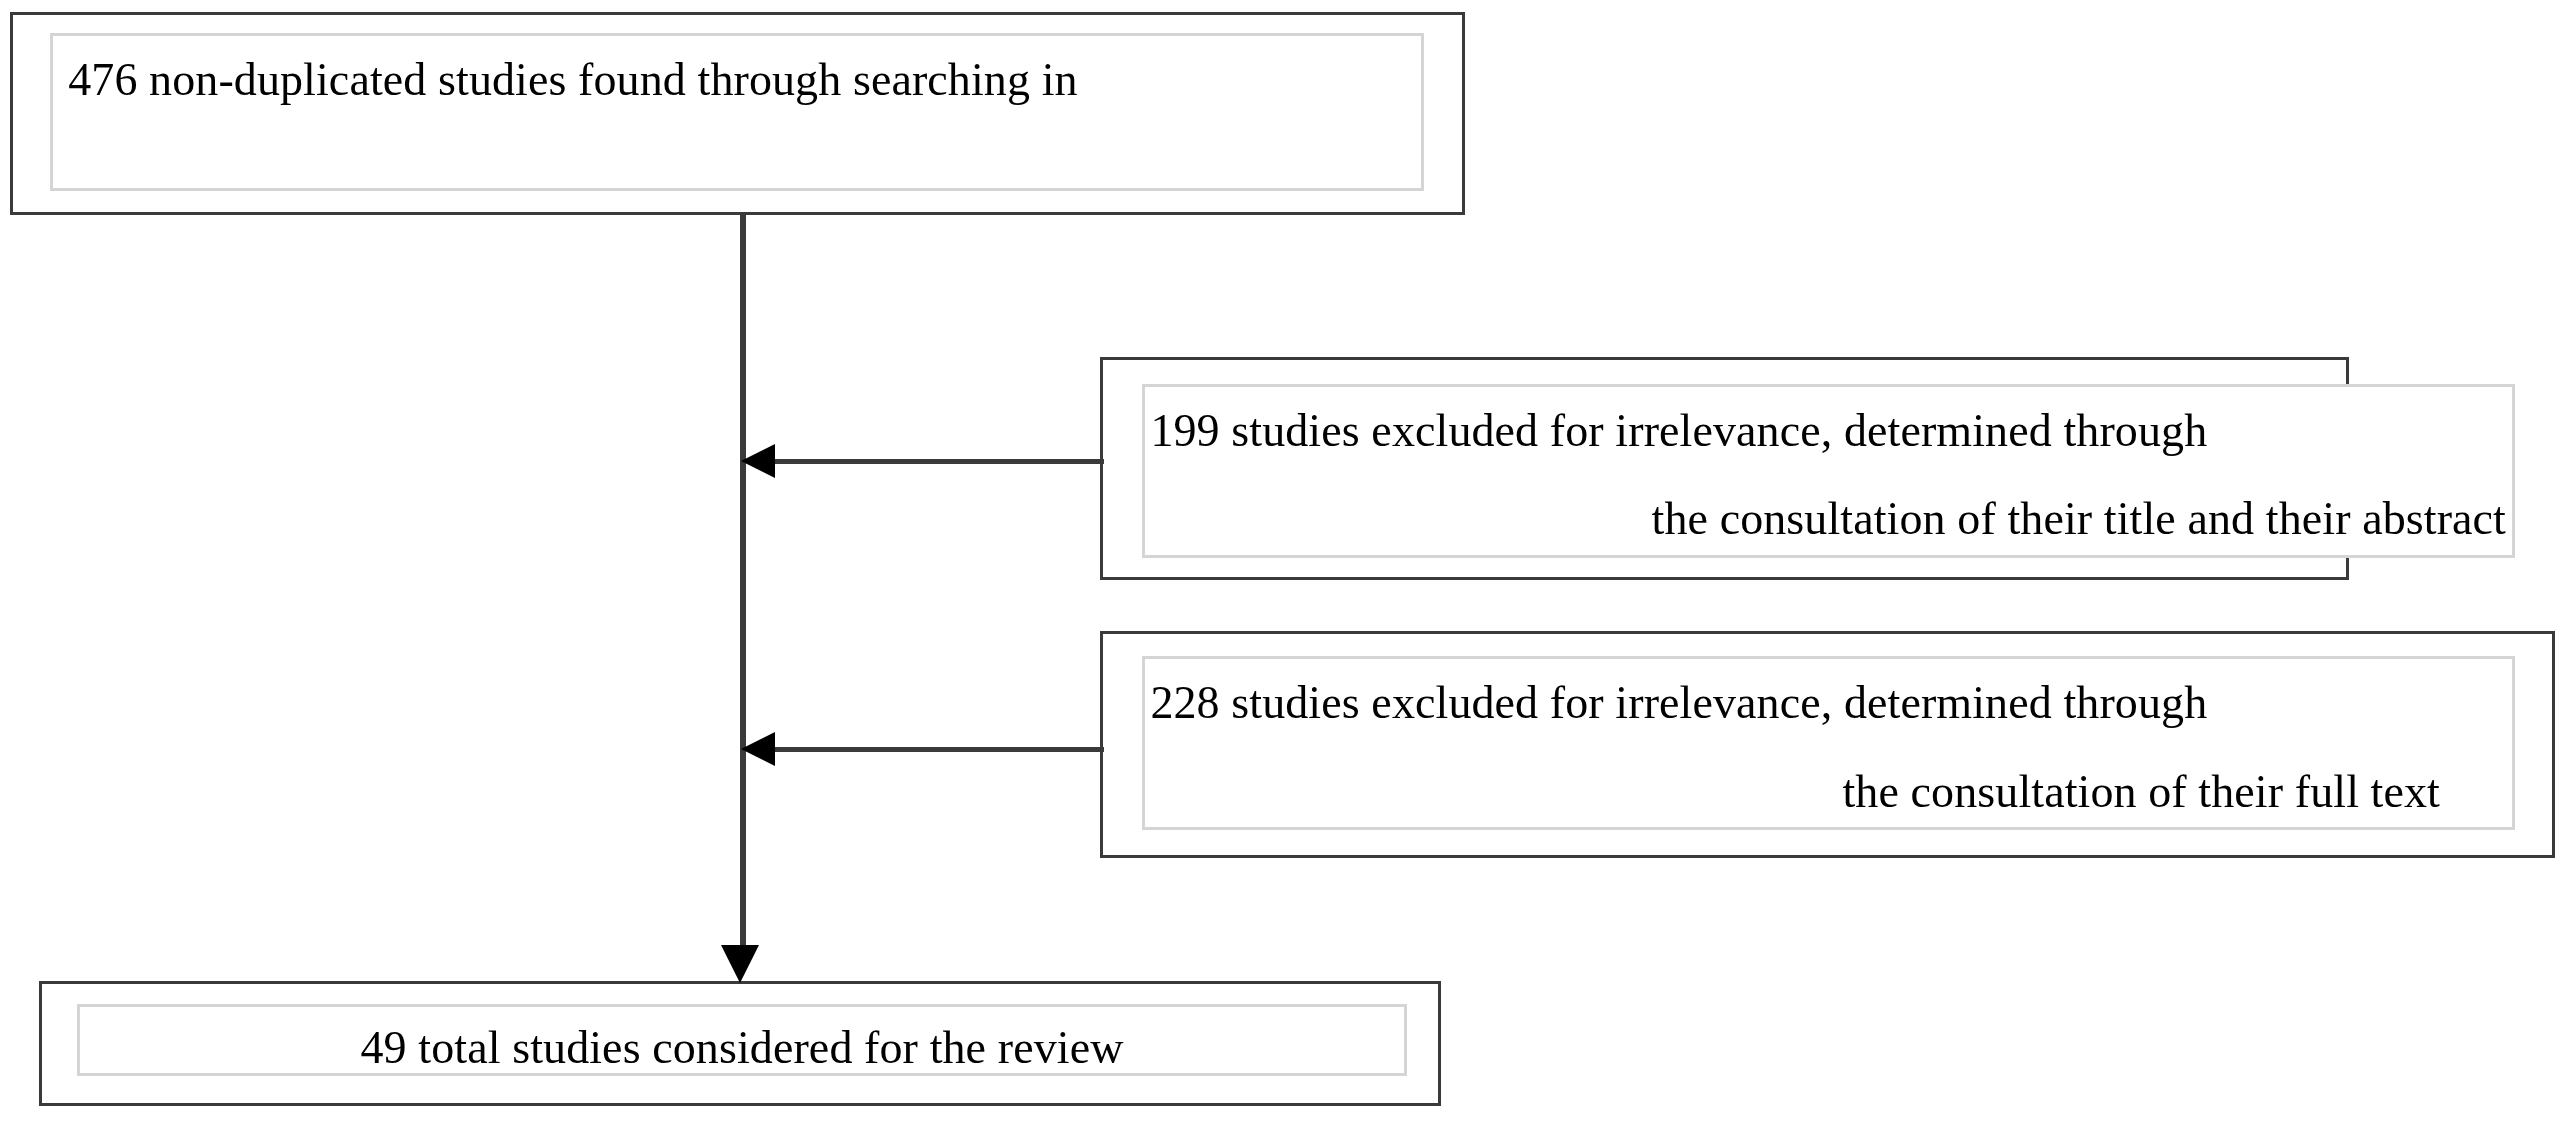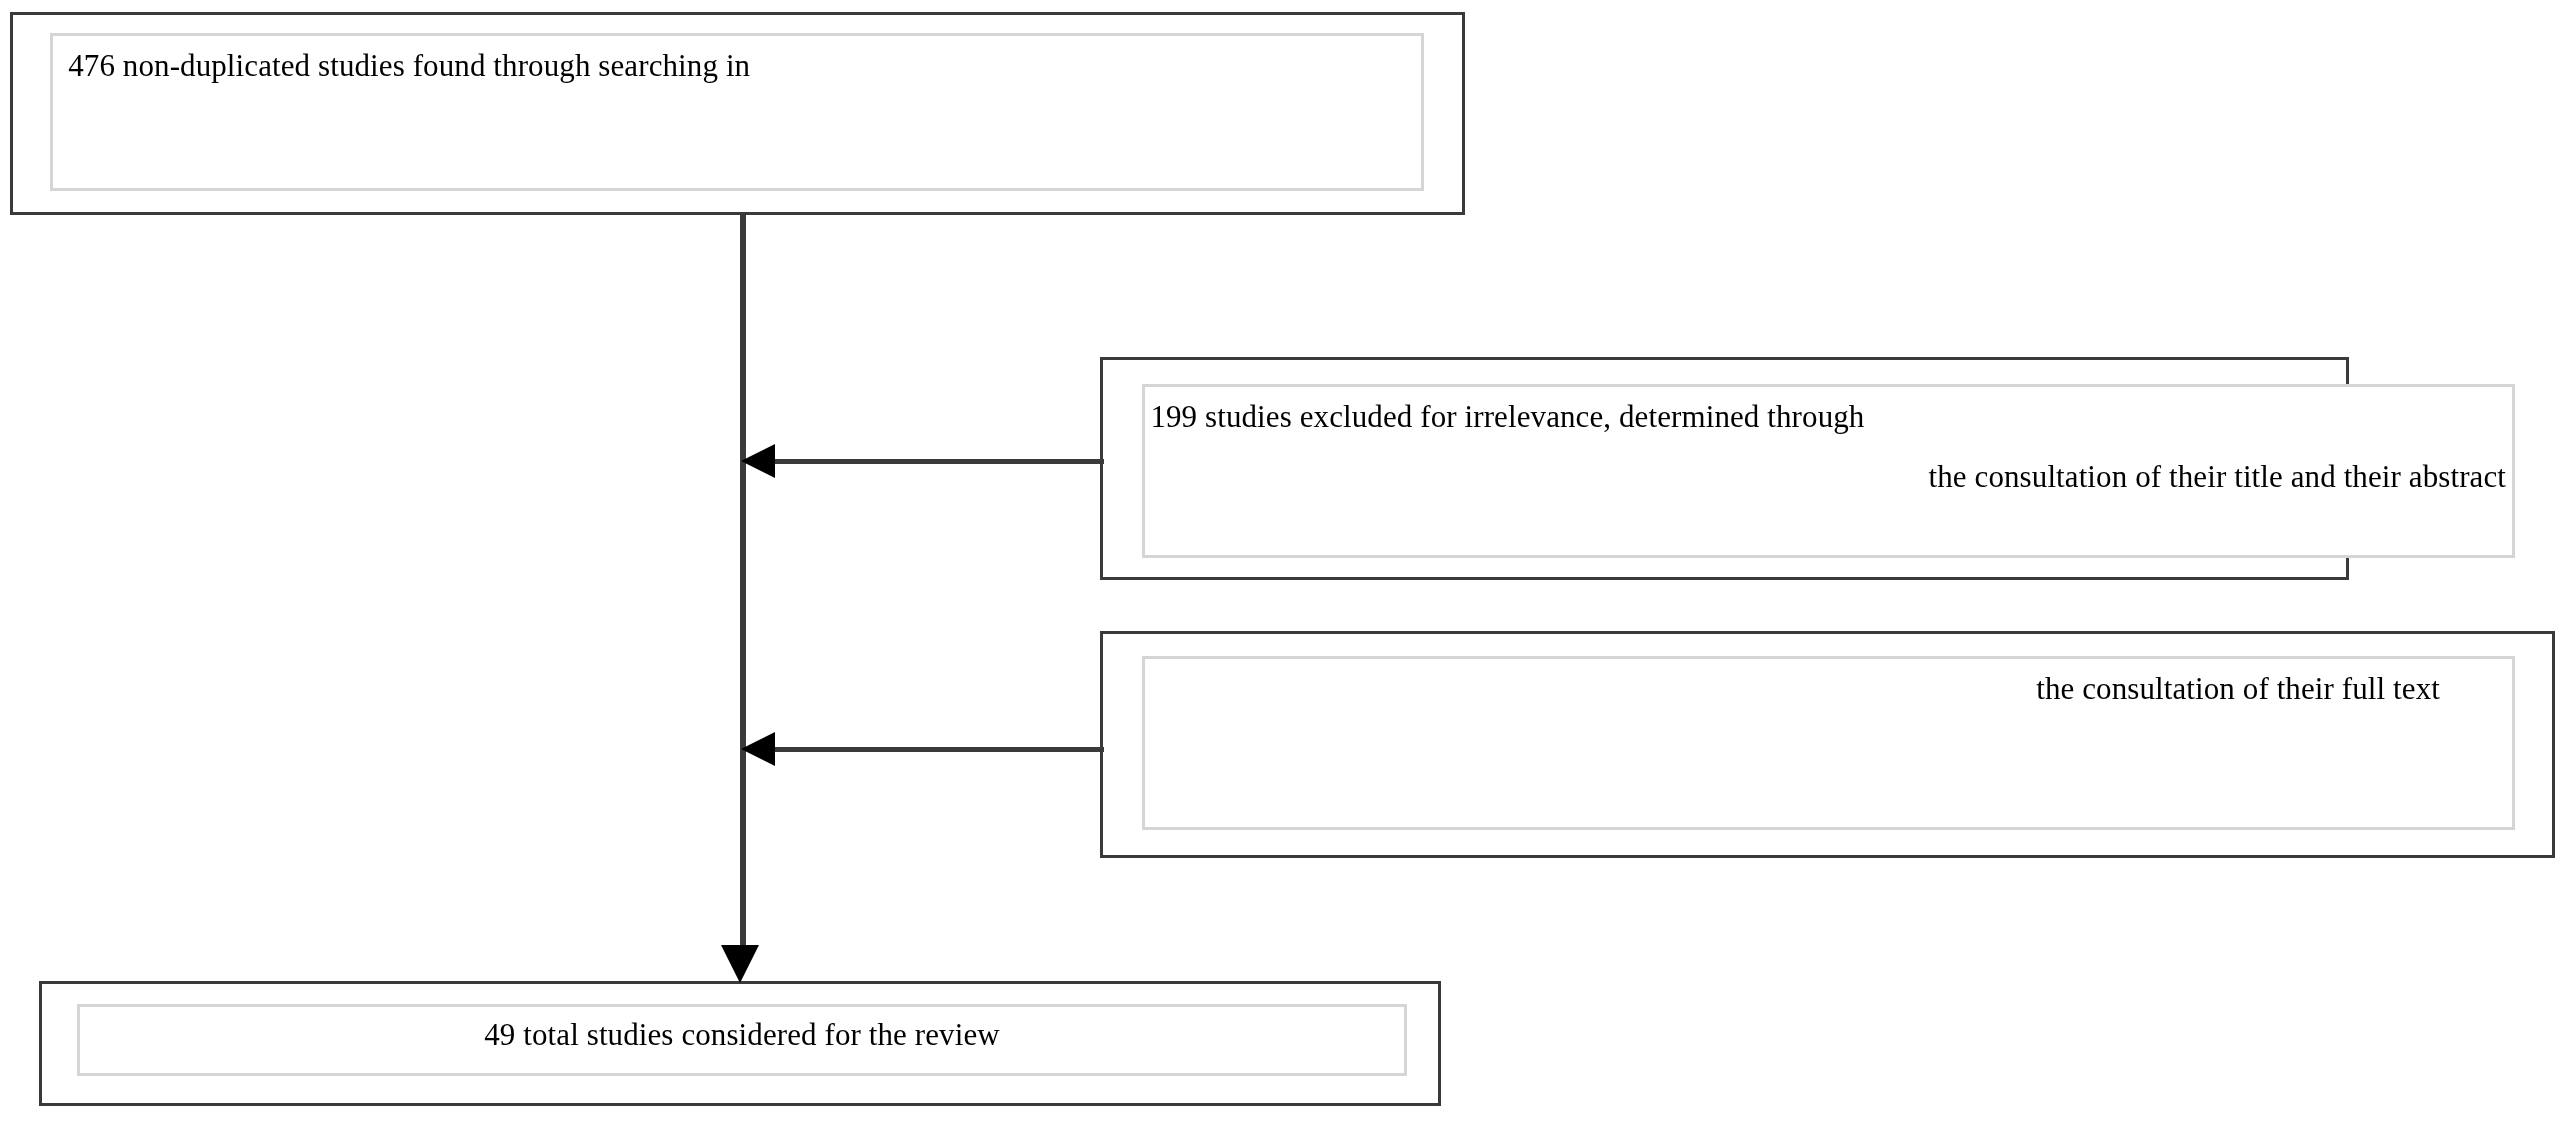--- a/index.html
+++ b/index.html
@@ -34,21 +34,21 @@
     background: #ffffff;
     border: 3.4px solid #d5d5d5;
     display: flex;
     flex-direction: column;
     justify-content: flex-start;
     overflow: hidden;
   }
 
   .box-text {
     display: block;
-    font-size: 31px;
+    font-size: 46px;
     line-height: 1.92;
     letter-spacing: 0.1px;
     white-space: pre;
   }
 
   
   #box-found            { left: 10.2px;  top: 12.2px;   width: 1455px; height: 203px; }
   #box-found-inner      { left: 37px;  top: 18.3px;   width: 1374px; height: 158px; }
   #box-found-inner .box-text { text-align: left; padding-left: 15px; }
 
@@ -115,20 +115,21 @@
 
   <div class="flow-box" id="box-excl-title">
     <div class="flow-box-inner" id="box-excl-title-inner">
       <span class="box-text l1">199 studies excluded for irrelevance, determined through</span>
       <span class="box-text l2">the consultation of their title and their abstract</span>
     </div>
   </div>
 
   <div class="flow-box" id="box-excl-full">
     <div class="flow-box-inner" id="box-excl-full-inner">
+      <span class="box-text l1">228 studies excluded for irrelevance, determined through</span>
       <span class="box-text l2">the consultation of their full text</span>
     </div>
   </div>
 
   <div class="flow-box" id="box-total">
     <div class="flow-box-inner" id="box-total-inner">
       <span class="box-text l1">49 total studies considered for the review</span>
     </div>
   </div>
 

